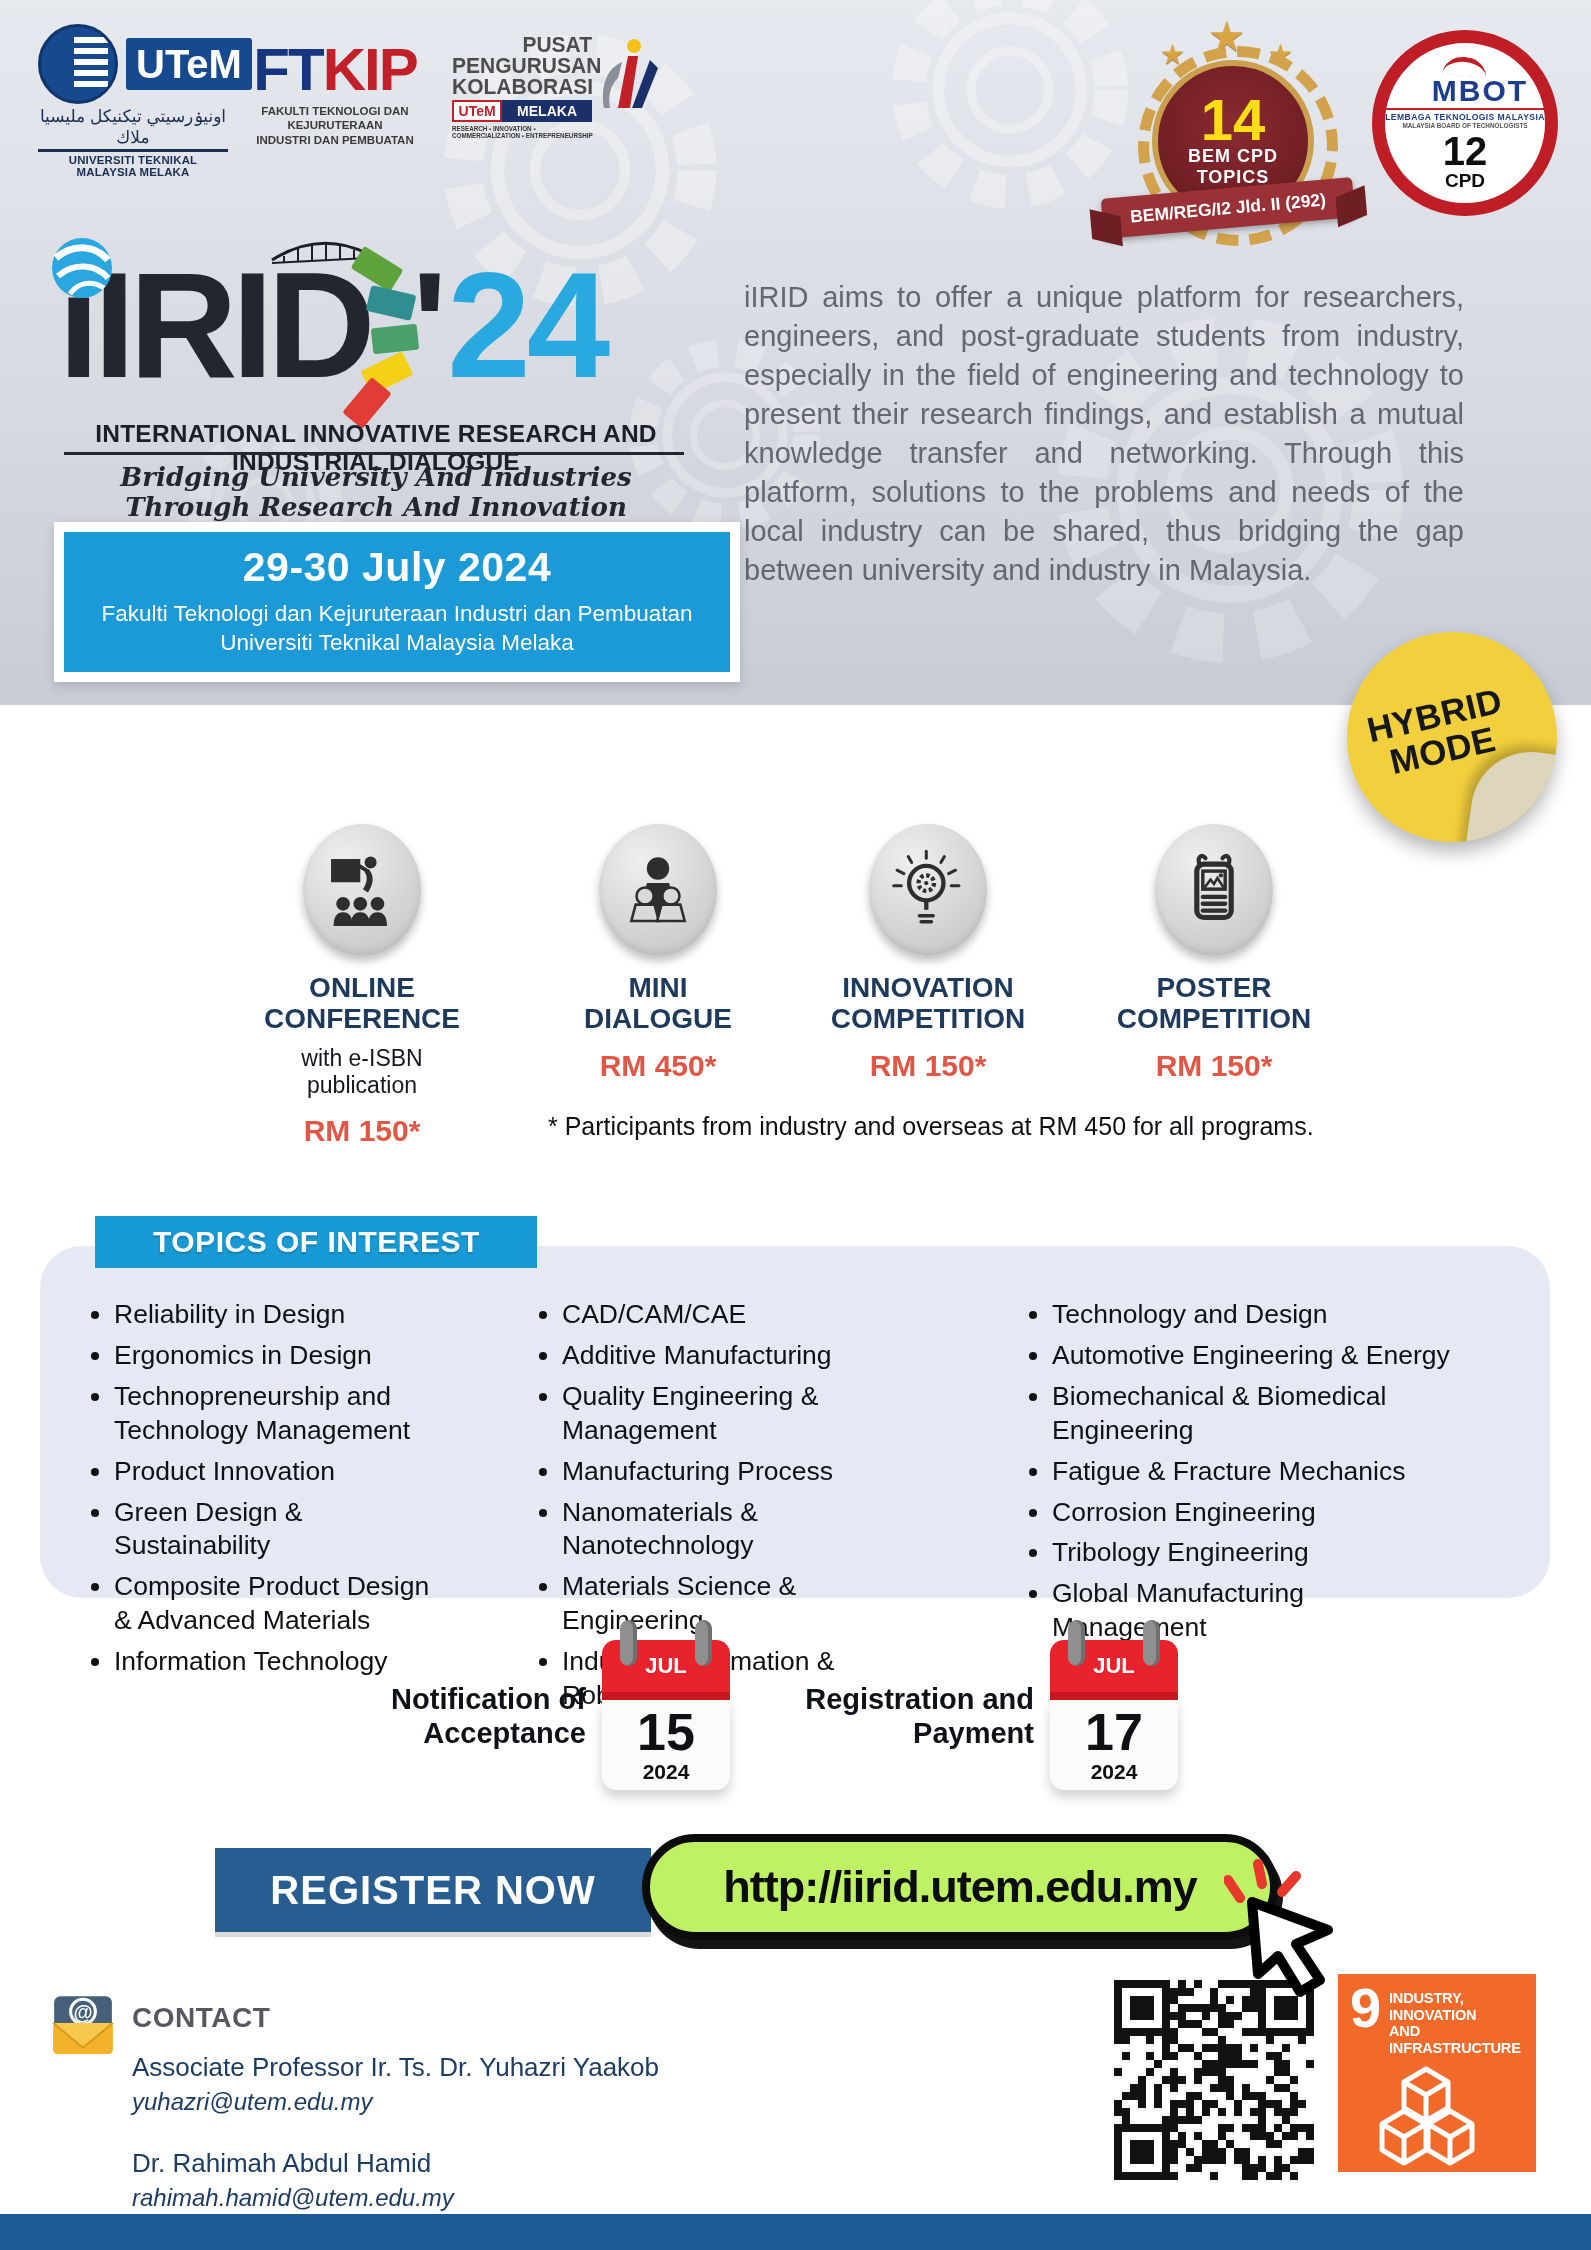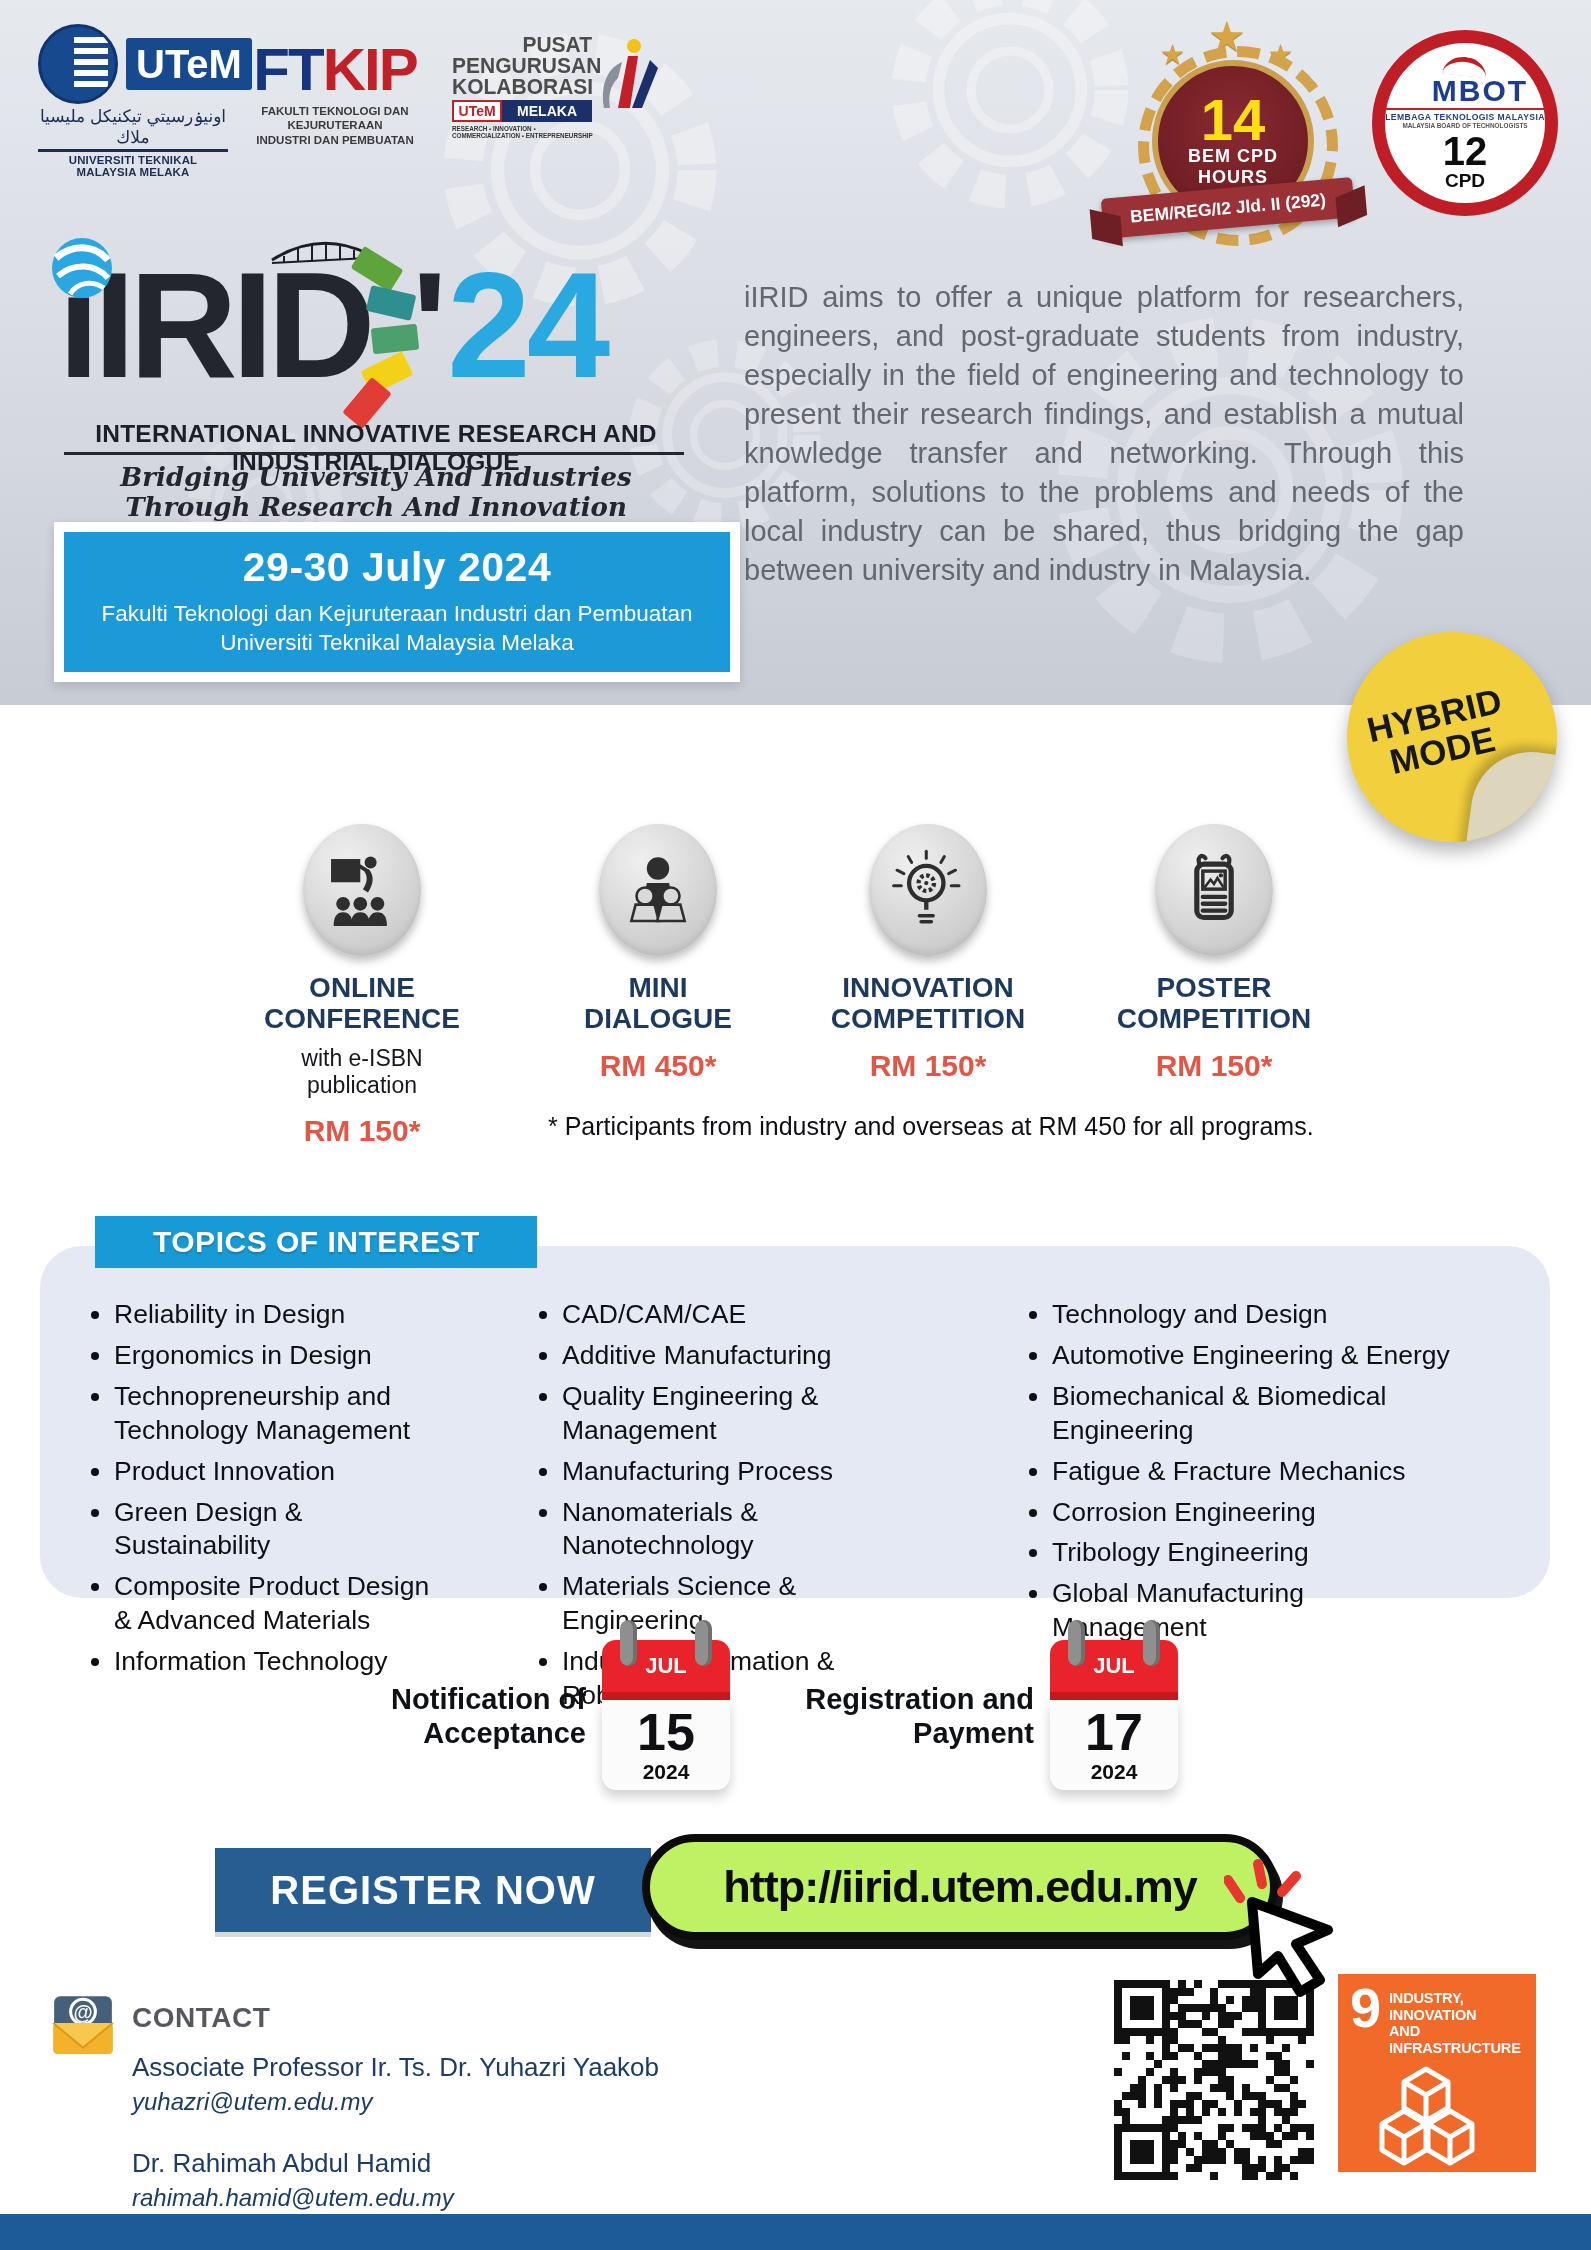--- a/index.html
+++ b/index.html
@@ -276,21 +276,21 @@
   </div>
 
   <div class="abs bem">
     <span class="star star-m"></span>
     <span class="star star-l"></span>
     <span class="star star-r"></span>
     <div class="bem-laurel"></div>
     <div class="bem-core">
       <div class="bem-num">14</div>
       <div class="bem-l1">BEM CPD</div>
-      <div class="bem-l2">HOURS</div>
+      <div class="bem-l2">TOPICS</div>
     </div>
     <div class="bem-ribbon">BEM/REG/I2 Jld. II (292)</div>
   </div>
 
   <div class="abs mbot">
     <span class="mbot-swoosh"></span>
     <div class="mbot-brand">MBOT</div>
     <div class="mbot-l1">LEMBAGA TEKNOLOGIS MALAYSIA</div>
     <div class="mbot-l2">MALAYSIA BOARD OF TECHNOLOGISTS</div>
     <div class="mbot-num">12</div>

